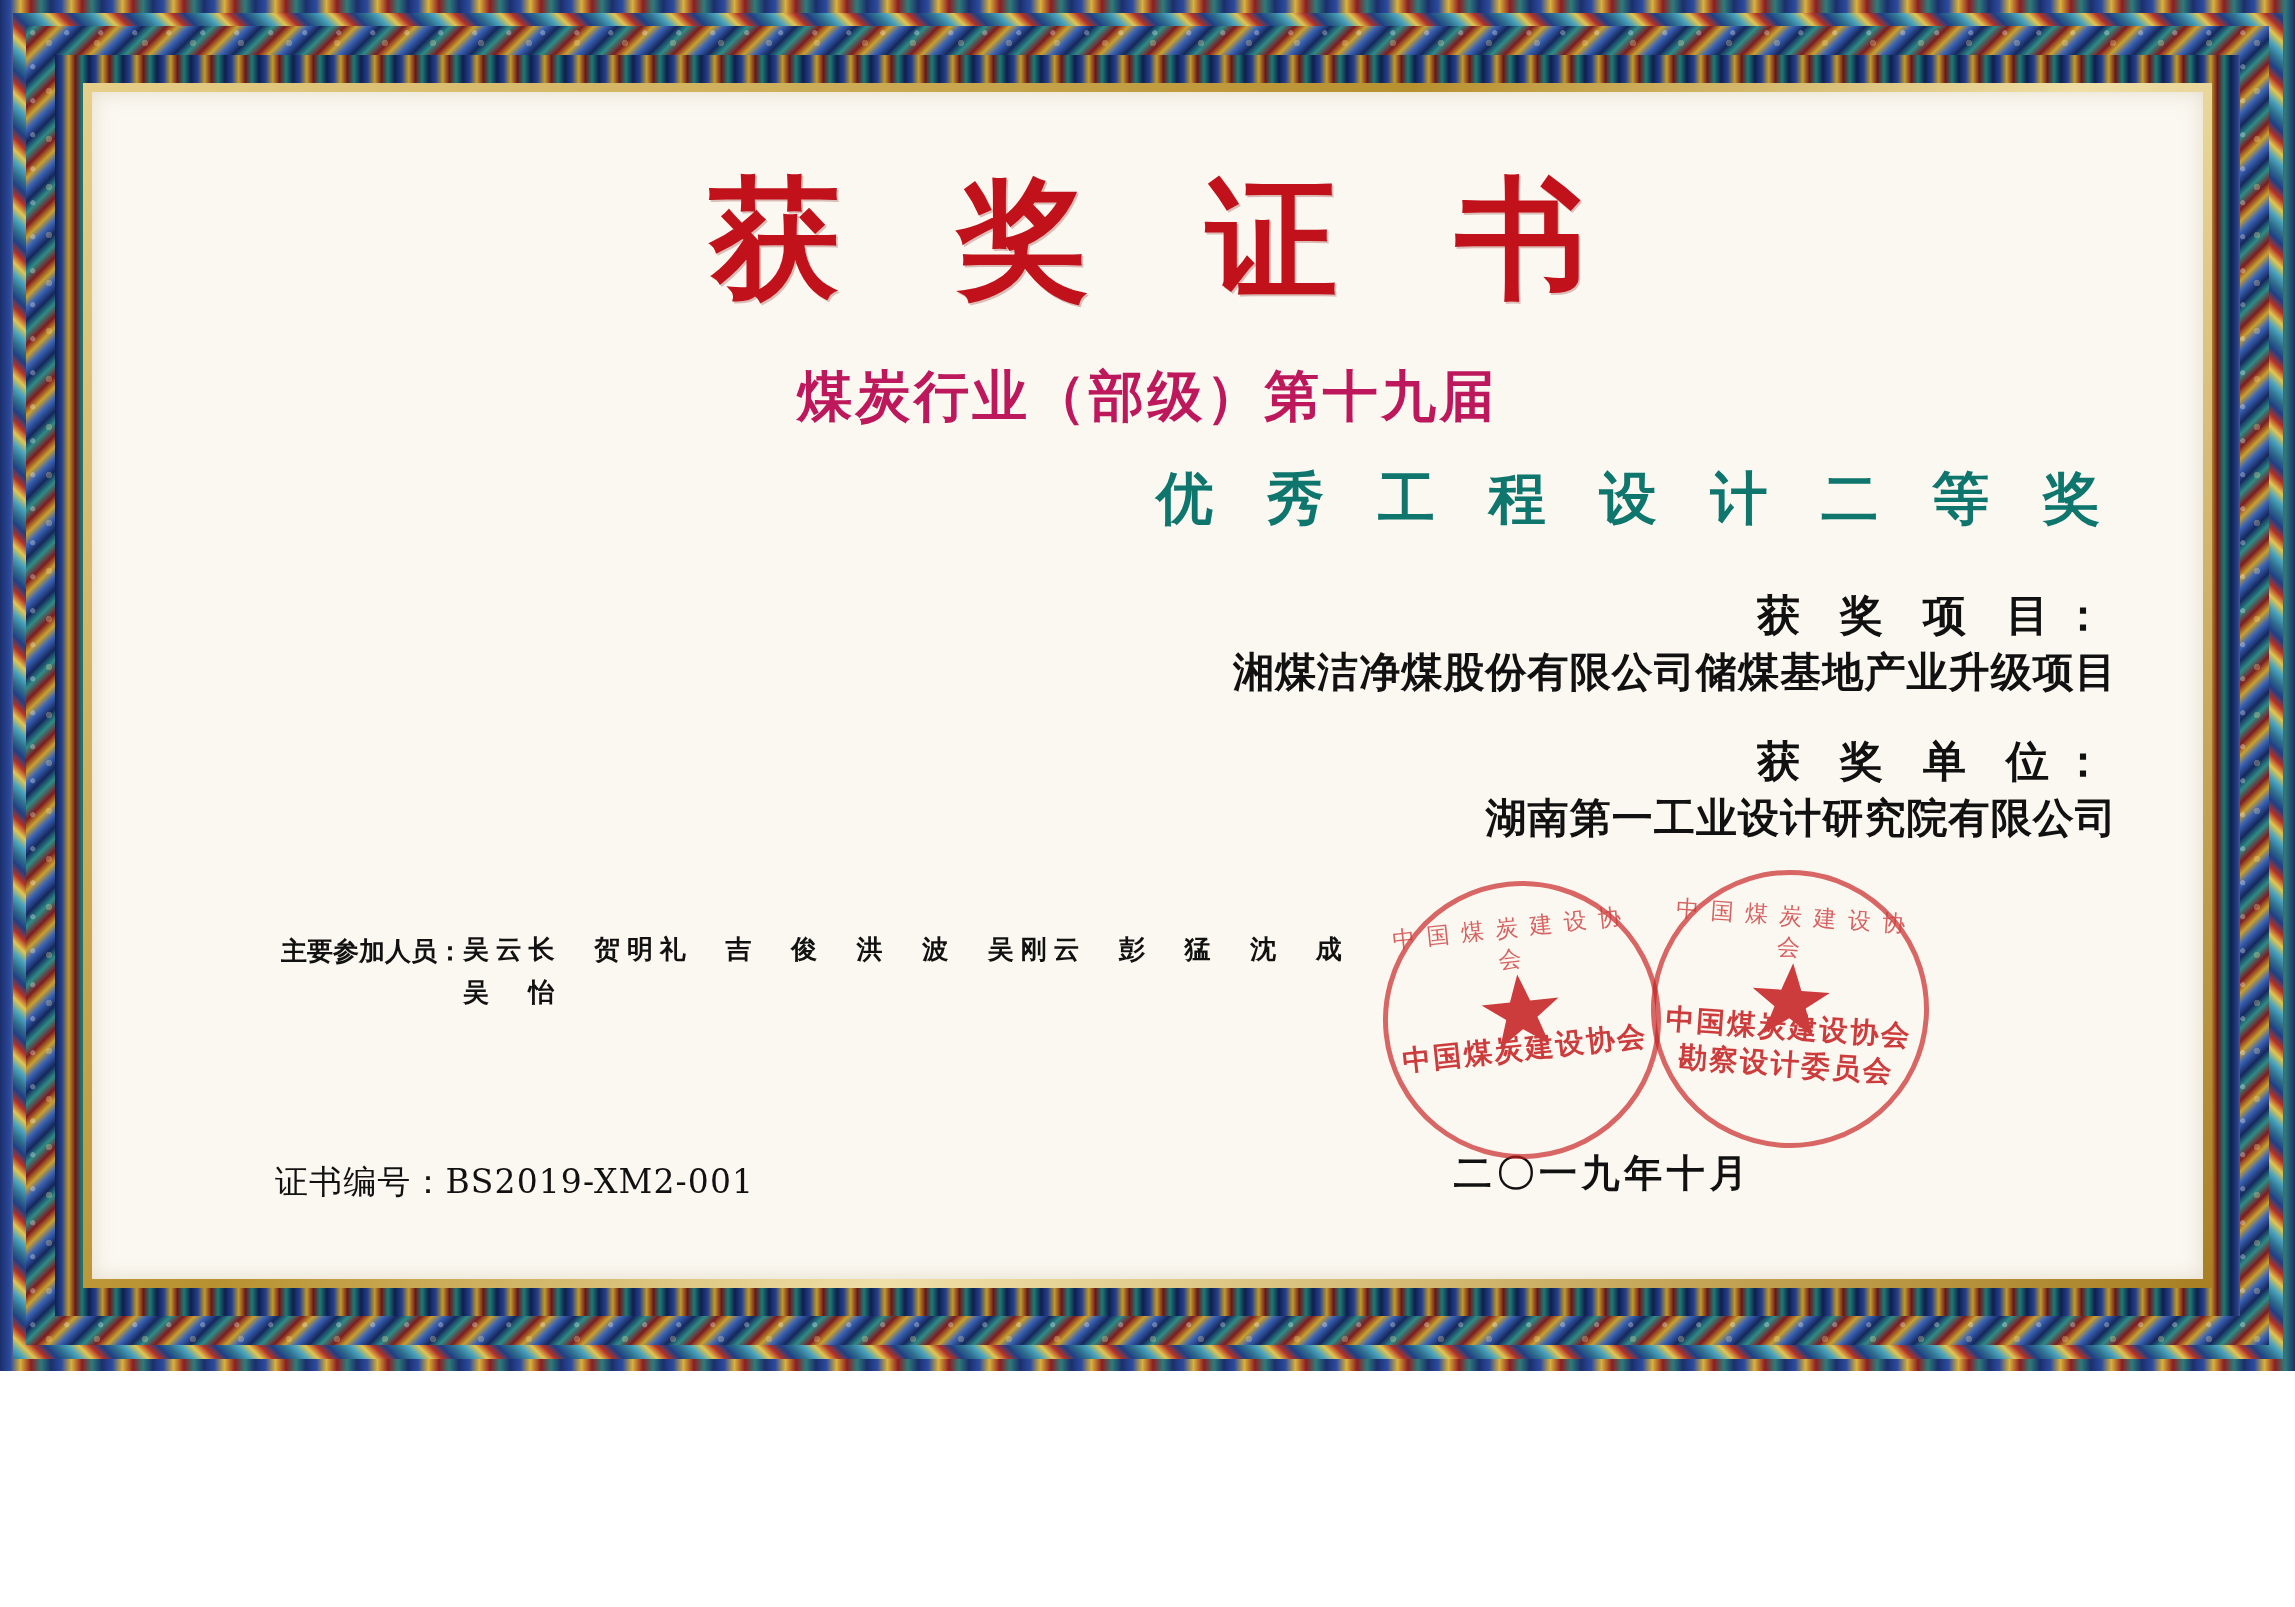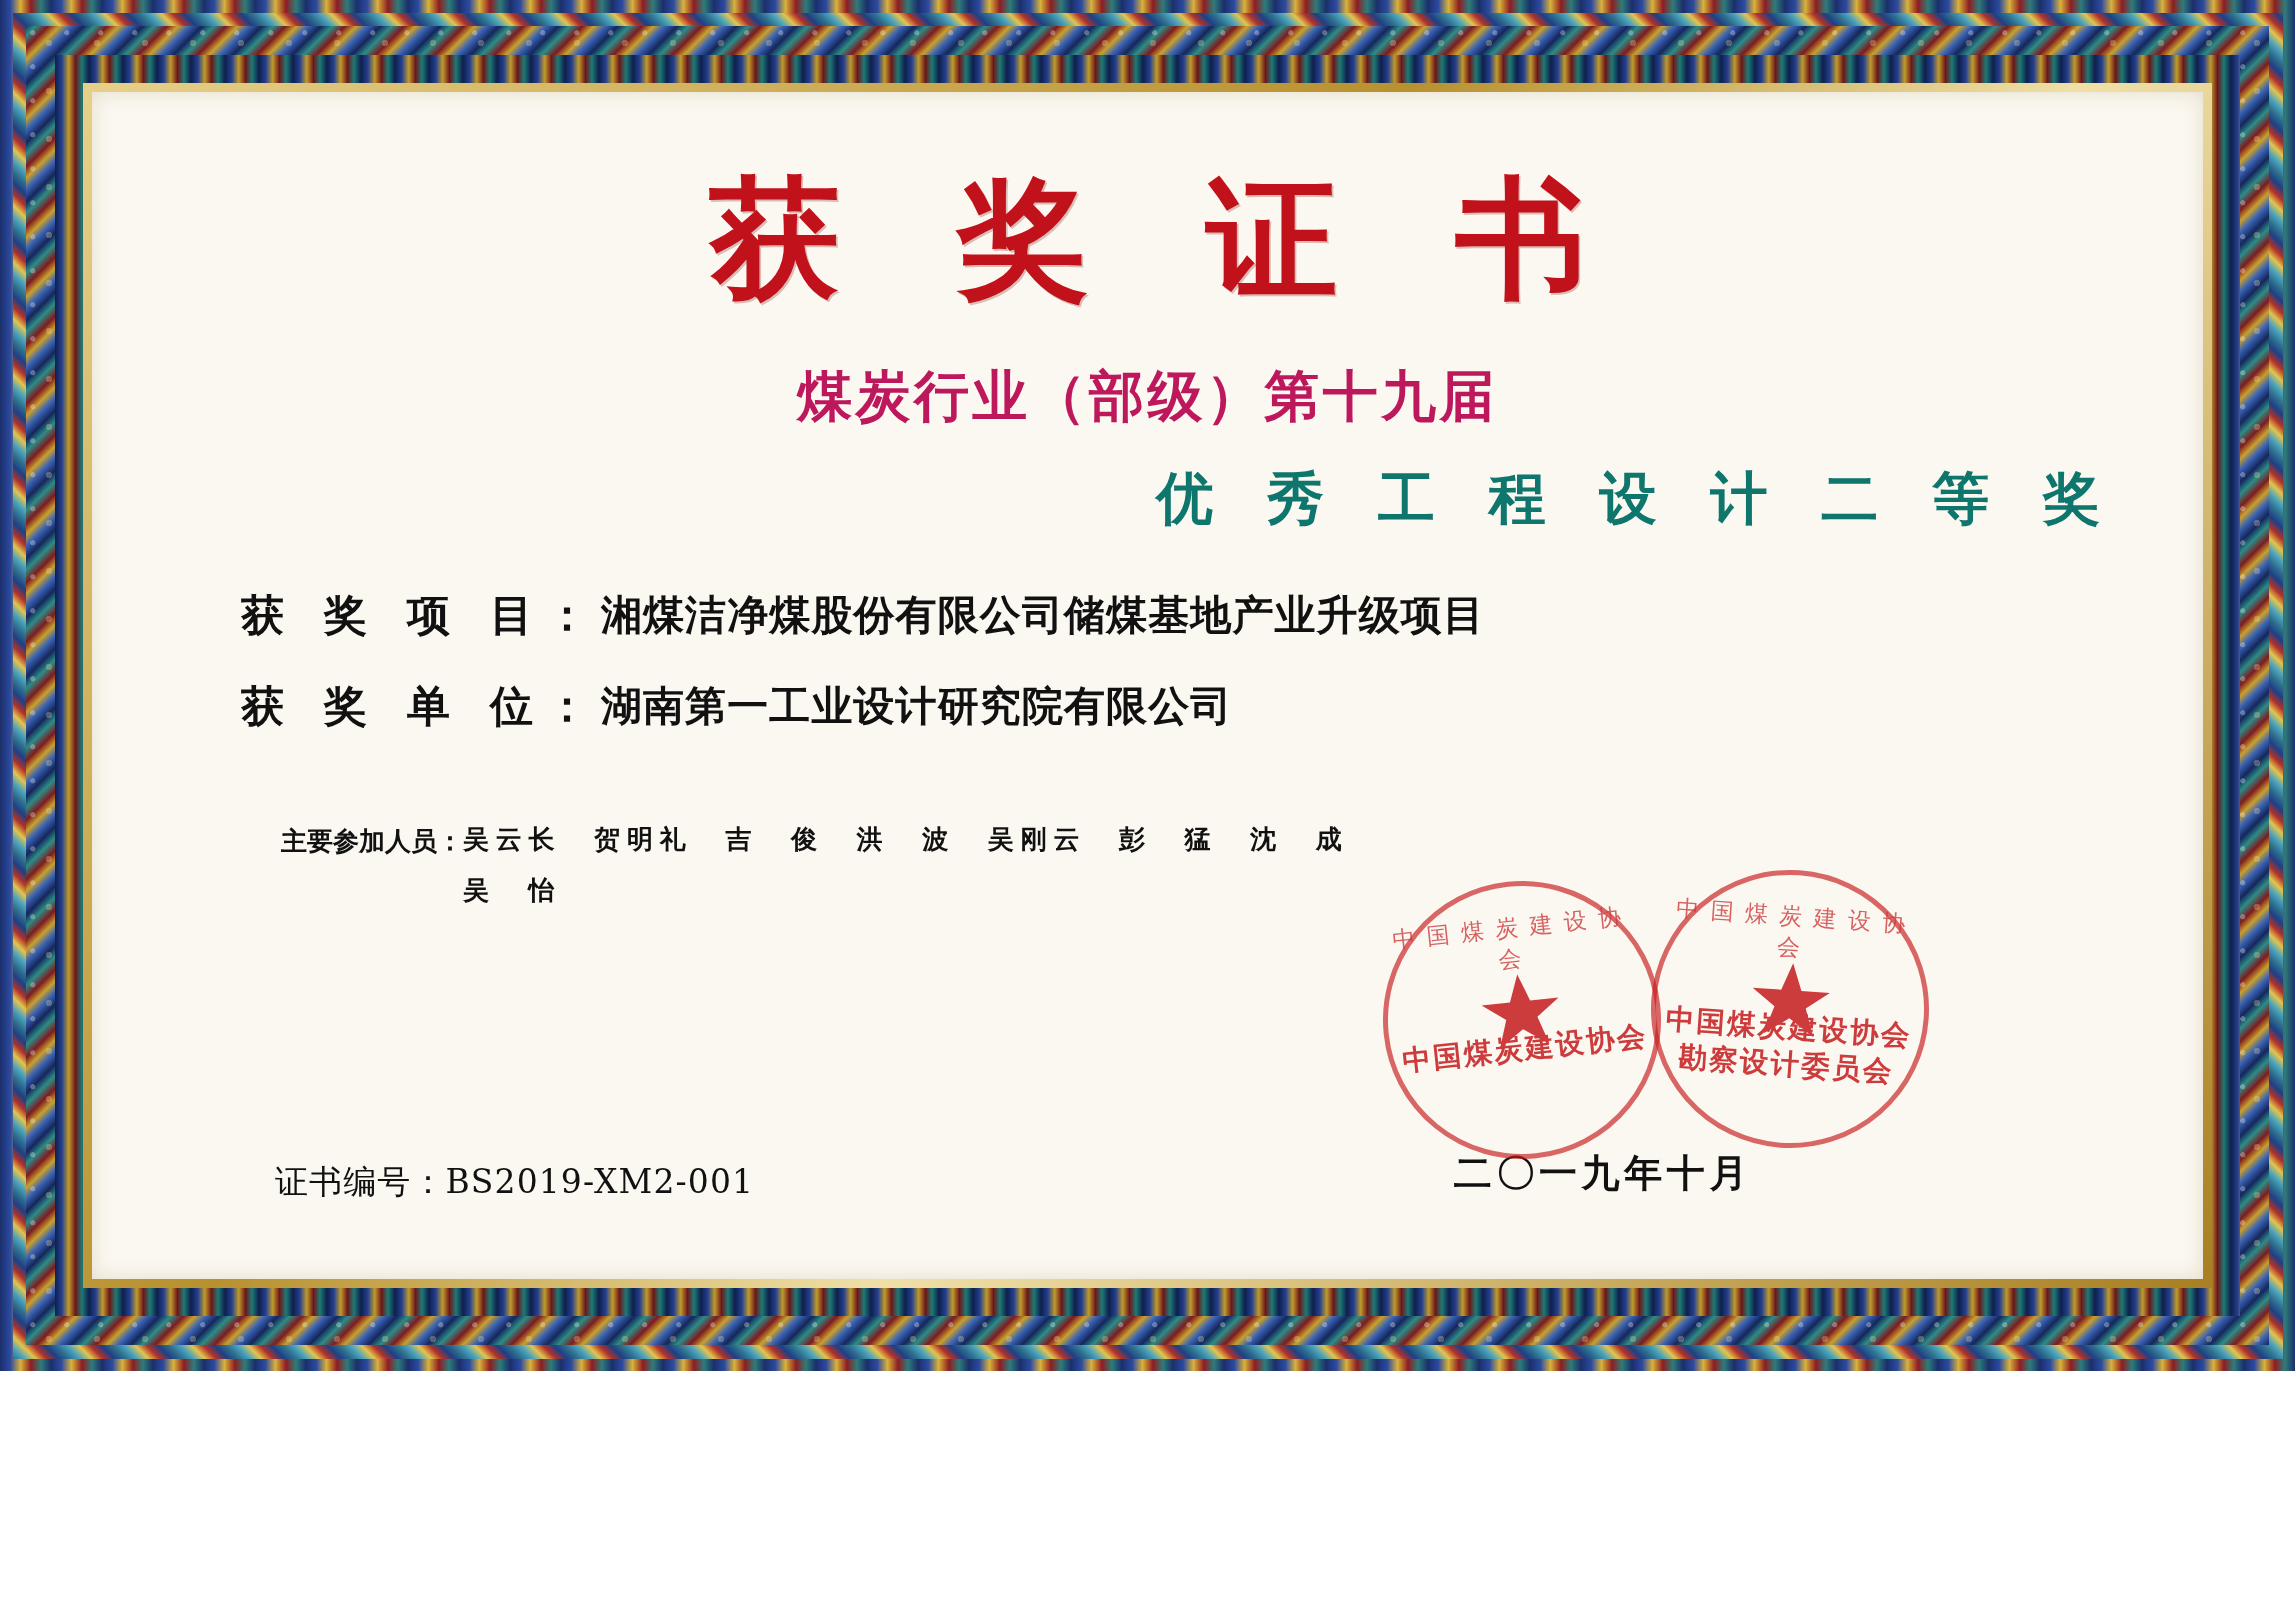--- a/index.html
+++ b/index.html
@@ -121,23 +121,24 @@
     color: #0f766e;
     font-family: "DejaVu Serif", "Liberation Serif", serif;
     font-weight: bold;
     font-size: 57px;
     letter-spacing: 17px;
     text-indent: 17px;
   }
 
   .field-row {
     display: flex;
-    align-items: center;
+    align-items: flex-end;
     margin-top: 49px;
     padding-left: 63px;
+    flex-direction: column;
   }
   .field-row.second { margin-top: 33px; }
 
   .field-label {
     color: #111111;
     font-family: "DejaVu Serif", "Liberation Serif", serif;
     font-weight: bold;
     font-size: 43px;
     letter-spacing: 12.5px;
     white-space: nowrap;
@@ -161,21 +162,21 @@
     color: #111111;
     font-family: Liberation Mono, monospace;
     font-weight: bold;
     font-size: 26px;
     white-space: nowrap;
     padding-top: 2.3px;
   }
   .participants-lines {
     display: flex;
     flex-direction: column;
-    gap: 16px;
+    gap: 8px;
   }
   .participants-line {
     color: #111111;
     font-family: "DejaVu Serif", "Liberation Serif", serif;
     font-weight: bold;
     font-size: 26px;
     letter-spacing: 6.8px;
     white-space: nowrap;
   }
 

